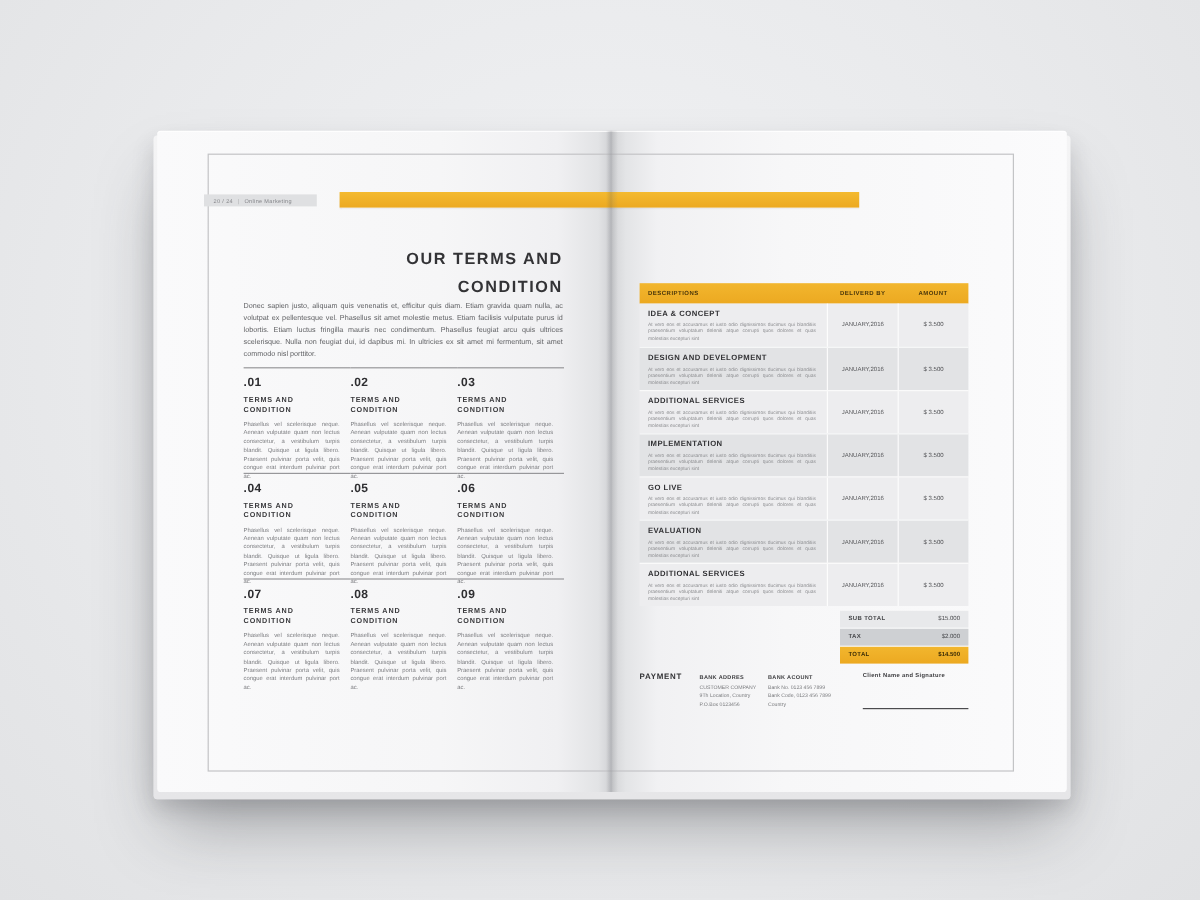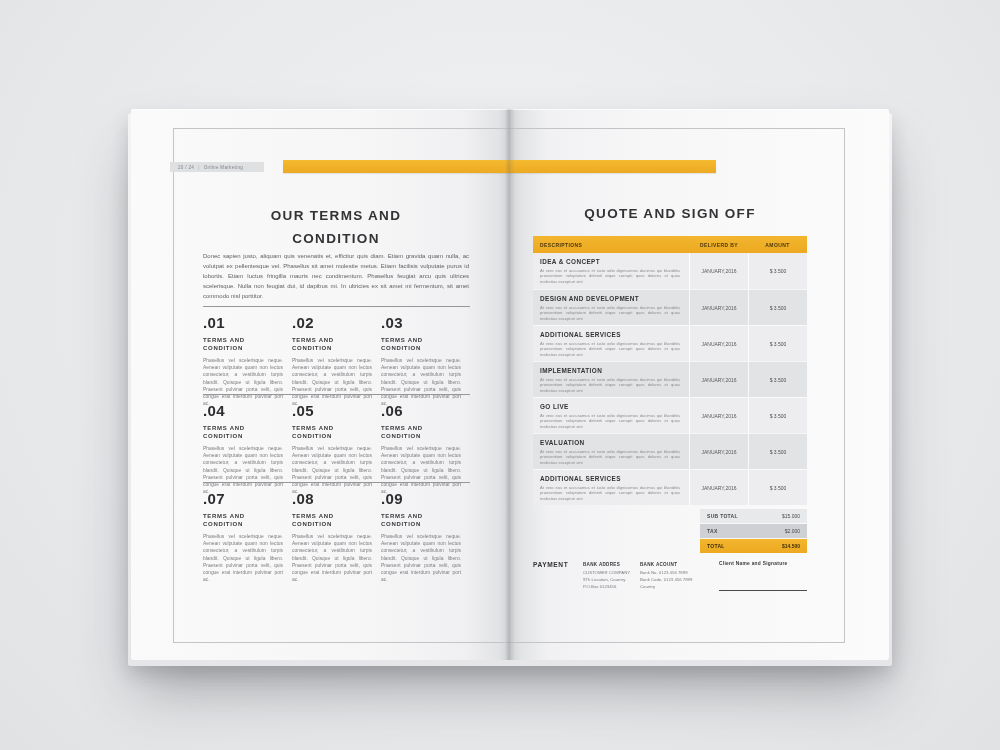--- a/index.html
+++ b/index.html
@@ -46,33 +46,33 @@
   }
   .meta-bar .divider{color:#aaabad;}
   .accent-bar{
     position:absolute;left:152px;top:51px;width:433px;height:13px;z-index:4;
     background:linear-gradient(to bottom,#f4ba30,#eca921);
     box-shadow:0 1px 1px rgba(0,0,0,.08);
   }
   
   .z{position:absolute;z-index:2;}
   .lp-title{
-    left:72px;top:95px;width:266px;text-align:center;
+    left:72px;top:95px;width:266px;text-align:right;
     font-size:13.5px;font-weight:bold;letter-spacing:1.3px;color:#333336;line-height:23px;
   }
   .lp-intro{
     left:72px;top:143px;width:266px;
     font-size:6px;line-height:9.9px;color:#616265;text-align:justify;
   }
   .tc-grid{left:72px;top:197px;width:267px;display:flex;flex-wrap:wrap;}
   .tc-cell{
     width:89px;box-sizing:border-box;height:88px;
     border-top:1px solid #97979a;padding:7px 9px 0 0;
   }
-  .tc-num{font-size:15px;font-weight:bold;color:#2e2e31;letter-spacing:.4px;}
+  .tc-num{font-size:10px;font-weight:bold;color:#2e2e31;letter-spacing:.4px;}
   .tc-head{margin-top:5px;width:48px;font-size:6px;font-weight:bold;letter-spacing:.7px;line-height:8px;color:#3a3a3d;}
   .tc-body{margin-top:5px;font-size:4.9px;line-height:7.2px;color:#7c7d80;text-align:justify;}
   
   .rp-title{
     left:402px;top:97px;width:274px;text-align:center;
     font-size:13.5px;font-weight:bold;letter-spacing:1.3px;color:#333336;
   }
   .q-table{left:402px;top:127px;width:274px;}
   .q-head{
     display:flex;height:17px;align-items:center;
@@ -186,21 +186,20 @@
     <div class="tc-body">Phasellus vel scelerisque neque. Aenean vulputate quam non lectus consectetur, a vestibulum turpis blandit. Quisque ut ligula libero. Praesent pulvinar porta velit, quis congue erat interdum pulvinar port ac.</div>
   </div>
 
   <div class="tc-cell">
     <div class="tc-num">.09</div>
     <div class="tc-head">TERMS AND CONDITION</div>
     <div class="tc-body">Phasellus vel scelerisque neque. Aenean vulputate quam non lectus consectetur, a vestibulum turpis blandit. Quisque ut ligula libero. Praesent pulvinar porta velit, quis congue erat interdum pulvinar port ac.</div>
   </div>
 </div>
 
-    <div class="z rp-title">QUOTE AND SIGN OFF</div>
 
     <div class="z q-table">
       <div class="q-head">
         <div class="c-desc">DESCRIPTIONS</div>
         <div class="c-date">DELIVERD BY</div>
         <div class="c-amt">AMOUNT</div>
       </div>
       <div id="q-rows">
   <div class="q-row">
     <div class="cell-desc">

